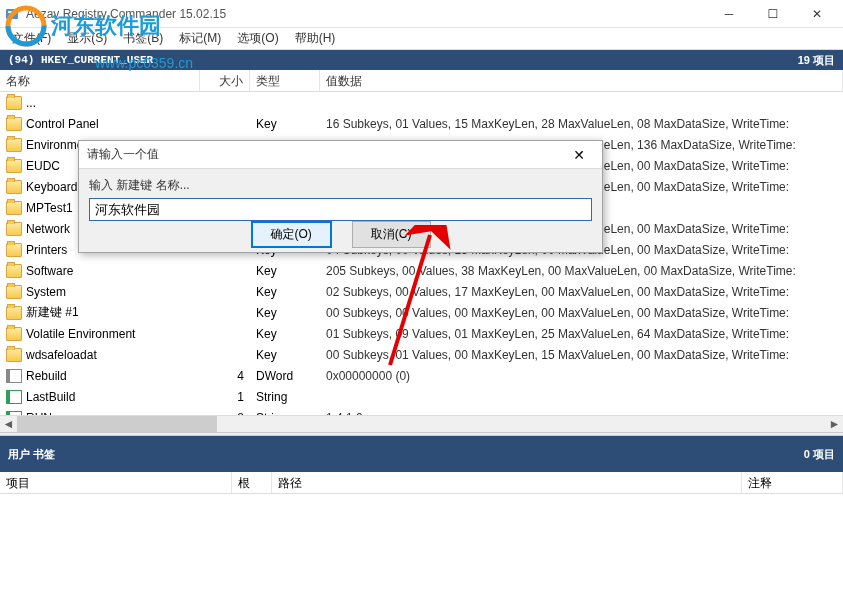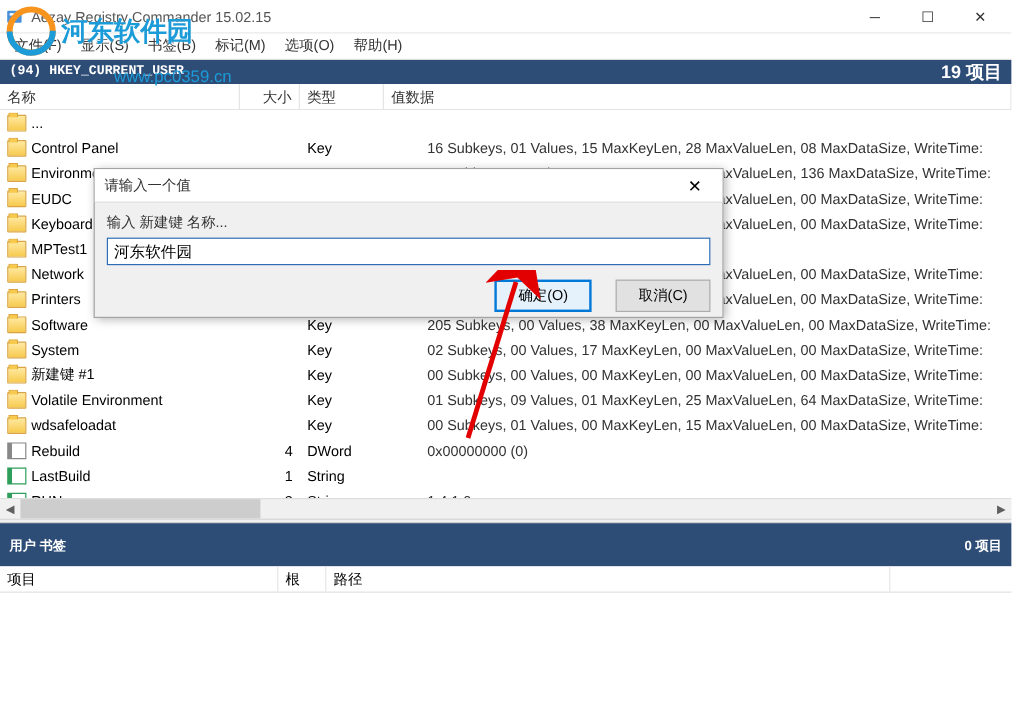--- a/index.html
+++ b/index.html
@@ -12,36 +12,36 @@
 
 .watermark { position: absolute; top: 5px; left: 5px; display: flex; align-items: center; z-index: 5; pointer-events: none; }
 .watermark-text { color: #1B9BD8; font-size: 22px; font-weight: bold; margin-left: 4px; text-shadow: 0 1px 2px rgba(255,255,255,0.6); }
 .watermark-url { position: absolute; top: 55px; left: 95px; color: #1B9BD8; font-size: 14px; z-index: 5; pointer-events: none; }
 
 .menubar { height: 22px; background: #fff; display: flex; align-items: center; padding: 0 4px; border-bottom: 1px solid #ddd; }
 .menubar .menu-item { padding: 2px 8px; color: #333; }
 
 .pathbar { height: 20px; background: #2D4D77; color: #fff; display: flex; align-items: center; padding: 0 8px; font-weight: bold; }
 .pathbar .path { flex: 1; font-family: "Courier New", monospace; font-size: 11px; }
-.pathbar .count { font-size: 15px; }
+.pathbar .count { font-size: 11px; }
 
 .list-header { height: 22px; background: #fff; border-bottom: 1px solid #ddd; display: flex; }
 .list-header .col { padding: 3px 6px; border-right: 1px solid #e5e5e5; color: #333; }
 .col-name { width: 200px; }
 .col-size { width: 50px; text-align: right; }
 .col-type { width: 70px; }
 .col-data { flex: 1; }
 
 .list-body { height: 323px; overflow: auto; background: #fff; }
 .row { height: 21px; display: flex; align-items: center; border-bottom: 0; }
 .row .cell { padding: 2px 6px; white-space: nowrap; overflow: hidden; }
 .row .cell-name { width: 200px; display: flex; align-items: center; }
 .row .cell-size { width: 50px; text-align: right; }
 .row .cell-type { width: 70px; }
-.row .cell-data { flex: 1; color: #333; margin-left: 30px; }
+.row .cell-data { flex: 1; color: #333; }
 .row .fi { width: 16px; height: 14px; margin-right: 4px; flex-shrink: 0; }
 
 .folder-icon { background: linear-gradient(#FFE9A2, #F7CA4D); border: 1px solid #D9A441; border-radius: 1px; position: relative; }
 .folder-icon::before { content: ""; position: absolute; top: -3px; left: 0; width: 6px; height: 3px; background: #F7CA4D; border: 1px solid #D9A441; border-bottom: none; border-radius: 1px 1px 0 0; }
 .doc-green { background: #fff; border: 1px solid #2E9E5B; border-left: 4px solid #2E9E5B; }
 .doc-gray { background: #fff; border: 1px solid #888; border-left: 4px solid #888; }
 
 .divider { height: 4px; background: #f0f0f0; border-top: 1px solid #ccc; border-bottom: 1px solid #ccc; }
 
 .pathbar2 { height: 36px; background: #2D4D77; color: #fff; display: flex; align-items: center; padding: 0 8px; font-weight: bold; }
@@ -59,21 +59,21 @@
 .scrollbar-h { height: 17px; background: #f0f0f0; border-top: 1px solid #ddd; position: relative; }
 .scrollbar-h .thumb { position: absolute; left: 17px; top: 0; height: 100%; width: 200px; background: #cdcdcd; }
 .scrollbar-h .arrow { position: absolute; top: 0; width: 17px; height: 100%; background: #f0f0f0; display: flex; align-items: center; justify-content: center; color: #606060; }
 .dialog { position: absolute; top: 140px; left: 78px; width: 525px; background: #f0f0f0; border: 1px solid #a3a3a3; box-shadow: 2px 2px 8px rgba(0,0,0,0.3); z-index: 20; }
 .dialog-title { height: 28px; background: #fff; display: flex; align-items: center; padding: 0 8px; border-bottom: 1px solid #ddd; }
 .dialog-title .txt { flex: 1; color: #333; }
 .dialog-title .close { width: 30px; text-align: center; font-size: 14px; }
 .dialog-body { padding: 8px 10px 4px; }
 .dialog-body .label { color: #333; margin-bottom: 4px; }
 .dialog-body input { width: 100%; padding: 3px 5px; border: 1px solid #2D6CB5; font-size: 13px; }
-.dialog-buttons { display: flex; justify-content: flex-end; gap: 20px; margin-top: 12px; }
+.dialog-buttons { display: flex; justify-content: center; gap: 20px; }
 .dialog-buttons button { padding: 3px 18px; background: #e1e1e1; border: 1px solid #adadad; }
 .dialog-buttons .ok { border: 2px solid #0078D7; background: #e5f1fb; }
 
 .arrow-annotation { position: absolute; top: 225px; left: 370px; z-index: 30; pointer-events: none; }
 </style>
 </head>
 <body>
 
 <div class="watermark">
   <svg width="42" height="42" viewBox="0 0 42 42">
@@ -275,20 +275,21 @@
 
 <div class="pathbar2">
   <span class="path">用户 书签</span>
   <span class="count">0 项目</span>
 </div>
 
 <div class="list-header2">
   <div class="col col-item">项目</div>
   <div class="col col-root">根</div>
   <div class="col col-path">路径</div>
+  <div class="col col-comment">注释</div>
 </div>
 
 <div class="bottom-list"></div>
 
 <div class="dialog">
   <div class="dialog-title">
     <span class="txt">请输入一个值</span>
     <span class="close">✕</span>
   </div>
   <div class="dialog-body">

